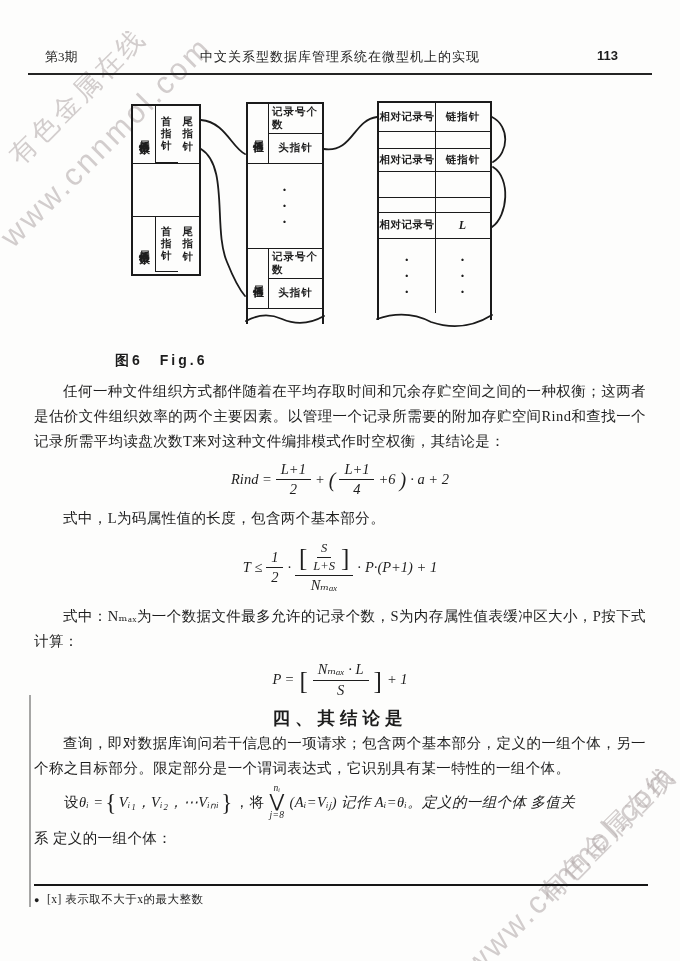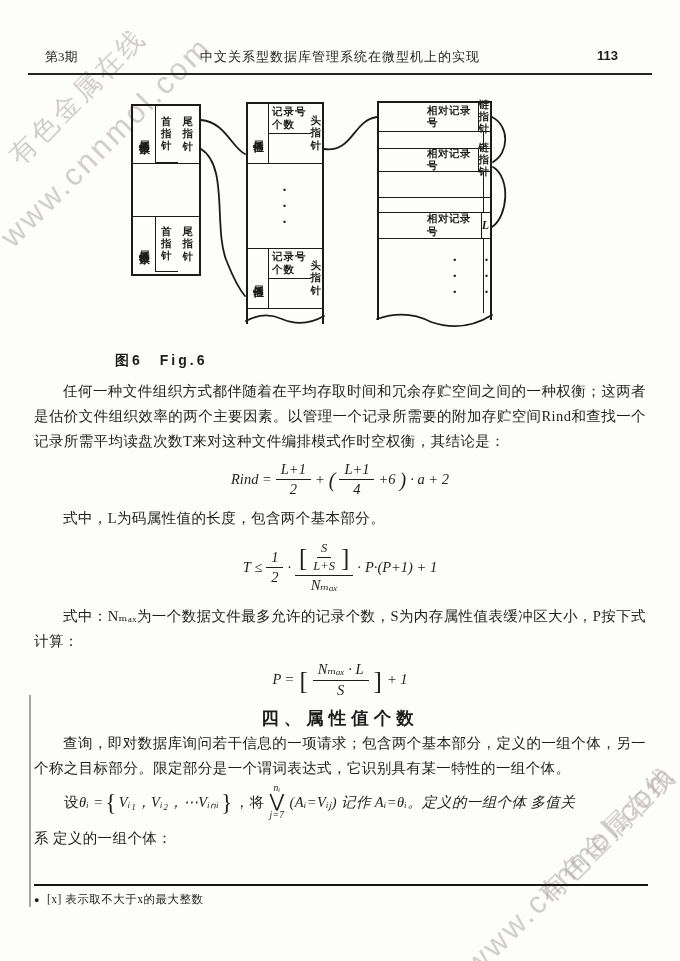--- a/index.html
+++ b/index.html
@@ -41,27 +41,27 @@
   .t1 .col{flex:1; display:flex; flex-direction:row;}
   .t1 .col .cell{flex:1;}
   .t1 .col .cell:first-child{border-bottom:1.6px solid #1b1b1b;}
   .t1 .secA{height:58px;}
   .t1 .gap{height:53px; border-bottom:1.6px solid #1b1b1b;}
   .t1 .secC{flex:1; height:55px;}
   
   .t2{left:131px; top:12px; width:78px; height:222px; border-bottom:none;}
   .t2 .sec{display:flex; border-bottom:1.6px solid #1b1b1b; height:60px;}
   .t2 .lab{width:21px; border-right:1.6px solid #1b1b1b; display:flex; align-items:center; justify-content:center;}
-  .t2 .col{flex:1; display:flex; }
+  .t2 .col{flex:1; display:flex; flex-direction:column;}
   .t2 .c-top{height:30px; border-bottom:1.6px solid #1b1b1b; display:flex; align-items:center; padding:1px 3px; text-align:left;}
   .t2 .c-bot{flex:1;}
   .t2 .dotszone{height:85px; border-bottom:1.6px solid #1b1b1b; display:flex; align-items:center; justify-content:center;}
   
   .t3{left:262px; top:11px; width:115px; height:219px; border-bottom:none; font-size:10.5px;}
-  .t3 .row{display:flex; border-bottom:1.6px solid #1b1b1b;padding-left:48px;}
+  .t3 .row{display:flex; border-bottom:1.6px solid #1b1b1b;}
   .t3 .row:last-child{border-bottom:none;}
   .t3 .lc{width:57px; border-right:1.6px solid #1b1b1b; display:flex; align-items:center; justify-content:center; letter-spacing:0.5px;}
   .t3 .rc{flex:1; display:flex; align-items:center; justify-content:center;}
   .t3 .r-txt1{height:29px;} .t3 .r-sp1{height:17px;} .t3 .r-txt2{height:23px;}
   .t3 .r-sp2{height:26px;} .t3 .r-sp3{height:15px;} .t3 .r-end{height:26px;}
   .t3 .r-dots{height:74px;}
   .endmark{font-style:italic; font-family:"Liberation Serif",serif; font-size:12px; font-weight:700;}
   .dotcol{display:flex; flex-direction:column; align-items:center; line-height:9px; font-size:15px; font-weight:bold; gap:7px;}
   .figsvg{position:absolute; left:0; top:0; width:420px; height:280px; pointer-events:none;}
   .fig-caption{position:absolute; left:115px; top:352px; width:420px; text-align:left;
@@ -275,36 +275,36 @@
       <span>P =</span>
       <span class="bigb">[</span>
       <span class="frac">
         <span class="num">Nₘₐₓ · L</span>
         <span class="den">S</span>
       </span>
       <span class="bigb">]</span>
       <span>+ 1</span>
     </div>
 
-    <p class="sec-heading">四、属性值个数</p>
+    <p class="sec-heading">四、其结论是</p>
 
     <p>查询，即对数据库询问若干信息的一项请求；包含两个基本部分，定义的一组个体，另一个称之目标部分。限定部分是一个谓词表达式，它识别具有某一特性的一组个体。</p>
 
 
     <div class="mathline">
       <span class="zh">设 </span>
       <span class="mi">θᵢ = </span>
       <span class="brace">{</span>
       <span class="mi">Vᵢ₁，Vᵢ₂，⋯Vᵢₙᵢ</span>
       <span class="brace">}</span>
       <span class="zh">，将</span>
       <span class="vee">
         <span class="lim">nᵢ</span>
         <span class="op">⋁</span>
-        <span class="lim">j=7</span>
+        <span class="lim">j=8</span>
       </span>
       <span class="mi">(Aᵢ=Vᵢⱼ) 记作 Aᵢ=θᵢ。定义的一组个体 多值关</span>
     </div>
     <p style="text-indent:0; margin-top:6px;">系 定义的一组个体：</p>
 
   </div>
 
   <div class="footnote">
     <span class="mark">●</span>
     <span>[x] 表示取不大于x的最大整数</span>

